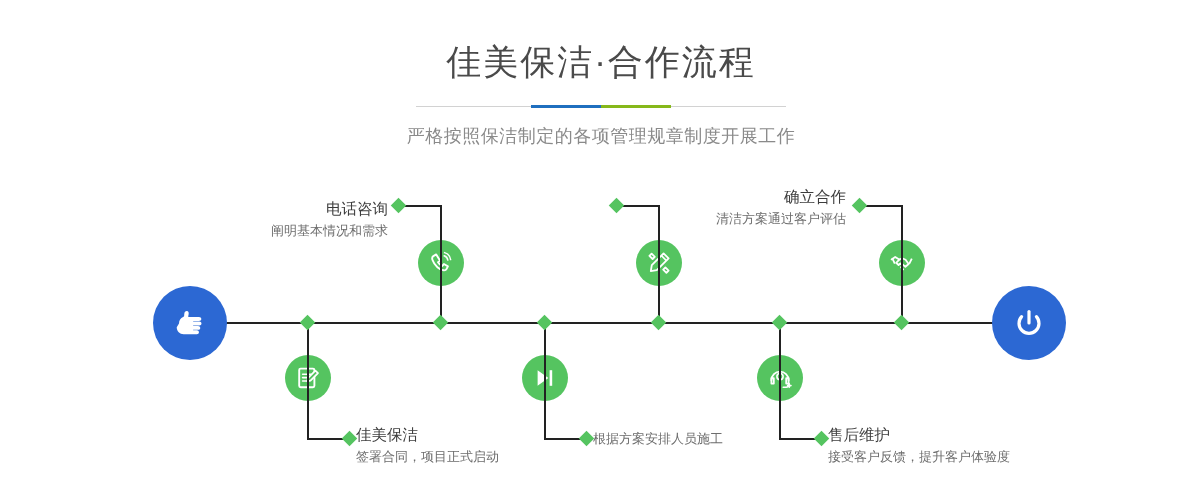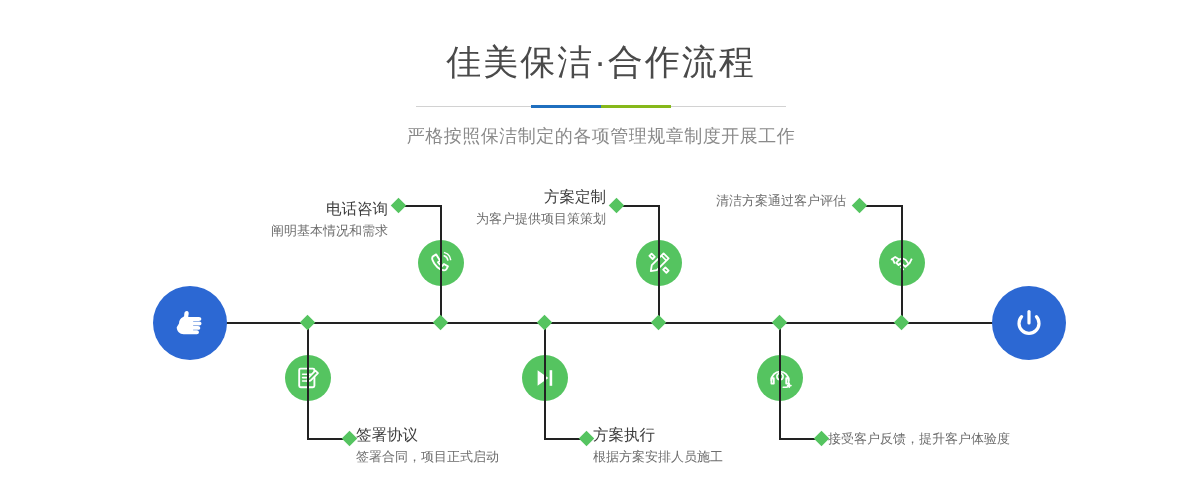--- a/index.html
+++ b/index.html
@@ -131,89 +131,86 @@
           <line x1="7.6" y1="16" x2="12.6" y2="16" stroke="#ffffff" stroke-width="1.6" stroke-linecap="round"></line>
           <path fill="#55c460" stroke="#ffffff" stroke-width="1.7" stroke-linejoin="round" d="m20.4 5.6 2.6 2.6-7.5 7.5-3.3 .7 .7-3.3z"></path>
         </svg>
       </span>
     </div>
     <div class="vline" style="left:307px;top:322px;height:117px;"></div>
     <div class="hline" style="left:307px;top:438px;width:42px;"></div>
     <div class="diamond" style="left:344px;top:433px;"></div>
     <div class="diamond" style="left:302px;top:317px;"></div>
     <div class="lbl left" style="left:356px;top:426px;width:230px;">
-      <div class="t">签署协议</div>
+      <div class="t">佳美保洁</div>
       <div class="s">签署合同，项目正式启动</div>
     </div>
 
     <div class="node" style="left:636px;top:240px;">
       <span>
         <svg width="26" height="26" viewBox="0 0 26 26">
           <path fill="none" stroke="#ffffff" stroke-width="1.8" stroke-linejoin="round" d="m17.6 3.4 5 5-11.8 11.8-6 1 1-6z"></path>
           <line x1="15.4" y1="5.6" x2="20.4" y2="10.6" stroke="#ffffff" stroke-width="1.5"></line>
           <path fill="none" stroke="#ffffff" stroke-width="1.8" stroke-linejoin="round" d="m5.6 3.6 3.2 3.2-2.2 2.2-3.2-3.2zM19.4 17.4l3.2 3.2-2.2 2.2-3.2-3.2z"></path>
         </svg>
       </span>
     </div>
     <div class="vline" style="left:658px;top:205px;height:117px;"></div>
     <div class="hline" style="left:616px;top:205px;width:42px;"></div>
     <div class="diamond" style="left:611px;top:200px;"></div>
     <div class="diamond" style="left:653px;top:317px;"></div>
-    <div class="lbl right" style="left:398px;top:188px;width:208px;">
-      <div class="t">方案定制</div>
-      <div class="s">为客户提供项目策策划</div>
-    </div>
 
     <div class="node" style="left:522px;top:355px;">
       <span>
         <svg width="26" height="26" viewBox="0 0 26 26">
           <path fill="#ffffff" d="M5.6 5.2 16.4 13 5.6 20.8z"></path>
           <rect x="17.6" y="5.2" width="2.6" height="15.6" fill="#ffffff"></rect>
         </svg>
       </span>
     </div>
     <div class="vline" style="left:544px;top:322px;height:117px;"></div>
     <div class="hline" style="left:544px;top:438px;width:42px;"></div>
     <div class="diamond" style="left:581px;top:433px;"></div>
     <div class="diamond" style="left:539px;top:317px;"></div>
     <div class="lbl left" style="left:593px;top:426px;width:230px;">
-      <div class="t">方案执行</div>
       <div class="s">根据方案安排人员施工</div>
     </div>
 
     <div class="node" style="left:879px;top:240px;">
       <span>
         <svg width="26" height="26" viewBox="0 0 26 26">
           <path fill="none" stroke="#ffffff" stroke-width="1.8" stroke-linejoin="round" stroke-linecap="round" d="M2.6 9.4 6.2 7l4 2.6 3-1.4 3.4 1.6 3 4.2-3.2 2.8-2.2-2"></path>
           <path fill="none" stroke="#ffffff" stroke-width="1.8" stroke-linejoin="round" stroke-linecap="round" d="m10.2 9.6-3 3.2 2.4 2.2 1.8-1.6 2.2 2.2-1.6 1.8 2.2 2"></path>
           <path fill="none" stroke="#ffffff" stroke-width="1.8" stroke-linejoin="round" d="m3.2 8.2 2.6 5.4M22.8 8.6l-2.6 5.2"></path>
         </svg>
       </span>
     </div>
     <div class="vline" style="left:901px;top:205px;height:117px;"></div>
     <div class="hline" style="left:859px;top:205px;width:42px;"></div>
     <div class="diamond" style="left:854px;top:200px;"></div>
     <div class="diamond" style="left:896px;top:317px;"></div>
     <div class="lbl right" style="left:638px;top:188px;width:208px;">
+      <div class="t">确立合作</div>
       <div class="s">清洁方案通过客户评估</div>
     </div>
 
     <div class="node" style="left:757px;top:355px;">
       <span>
         <svg width="26" height="26" viewBox="0 0 26 26">
           <path fill="none" stroke="#ffffff" stroke-width="1.8" stroke-linecap="round" d="M4.4 15.2a8.6 8.6 0 1 1 17.2 0"></path>
           <path fill="none" stroke="#ffffff" stroke-width="1.8" stroke-linejoin="round" d="M4.4 13.2h2.4v5.4H4.4zM19.2 13.2h2.4v5.4h-2.4z"></path>
           <path fill="none" stroke="#ffffff" stroke-width="1.6" stroke-linecap="round" d="M21.6 18.6v1.2a2.4 2.4 0 0 1-2.4 2.4h-3"></path>
           <circle cx="13" cy="11.6" r="3.1" fill="none" stroke="#ffffff" stroke-width="1.6"></circle>
           <path fill="none" stroke="#ffffff" stroke-width="1.6" stroke-linecap="round" d="M20.6 20.6h3.4M22.3 18.9v3.4"></path>
         </svg>
       </span>
     </div>
     <div class="vline" style="left:779px;top:322px;height:117px;"></div>
     <div class="hline" style="left:779px;top:438px;width:42px;"></div>
     <div class="diamond" style="left:816px;top:433px;"></div>
     <div class="diamond" style="left:774px;top:317px;"></div>
     <div class="lbl left" style="left:828px;top:426px;width:250px;">
+      <div class="t">售后维护</div>
       <div class="s">接受客户反馈，提升客户体验度</div>
     </div>
 
   </div>
 </div>
 
 </body></html>

